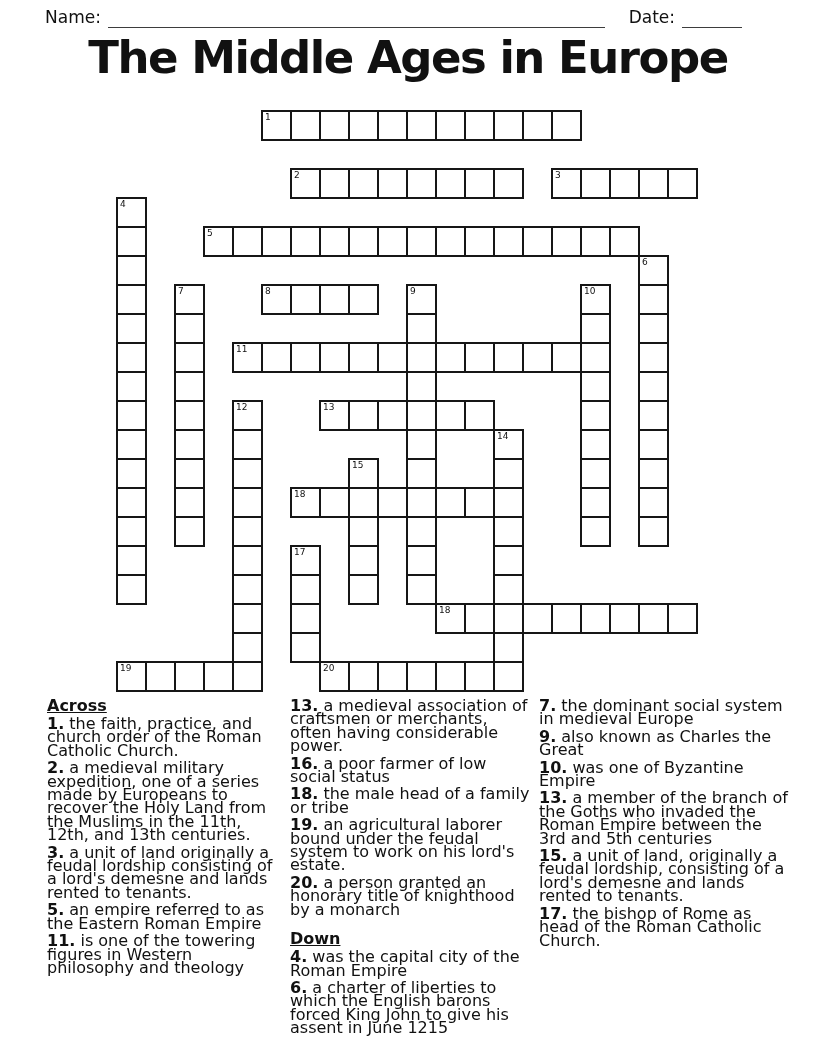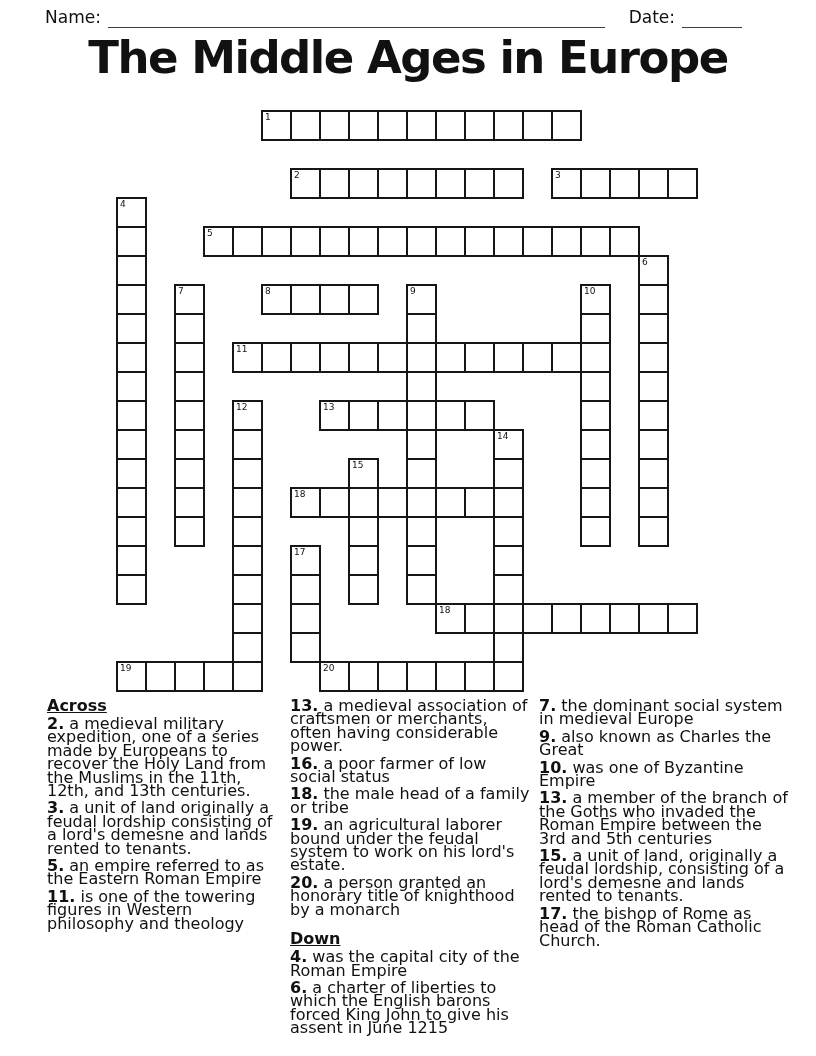--- a/index.html
+++ b/index.html
@@ -260,20 +260,21 @@
       <div class="cell" style="left: 377px; top: 661px;"></div>
       <div class="cell" style="left: 406px; top: 661px;"></div>
       <div class="cell" style="left: 435px; top: 661px;"></div>
       <div class="cell" style="left: 464px; top: 661px;"></div>
       <div class="cell" style="left: 493px; top: 661px;"></div>
     </div>
 
   <div class="clues">
     <div class="clue-col" id="clue-col-0">
         <div class="clue-header">Across</div>
+        <p class="clue"><b>1.</b> the faith, practice, and church order of the Roman Catholic Church.</p>
         <p class="clue"><b>2.</b> a medieval military expedition, one of a series made by Europeans to recover the Holy Land from the Muslims in the 11th, 12th, and 13th centuries.</p>
         <p class="clue"><b>3.</b> a unit of land originally a feudal lordship consisting of a lord's demesne and lands rented to tenants.</p>
         <p class="clue"><b>5.</b> an empire referred to as the Eastern Roman Empire</p>
         <p class="clue"><b>11.</b> is one of the towering figures in Western philosophy and theology</p>
       </div>
     <div class="clue-col" id="clue-col-1">
         <p class="clue"><b>13.</b> a medieval association of craftsmen or merchants, often having considerable power.</p>
         <p class="clue"><b>16.</b> a poor farmer of low social status</p>
         <p class="clue"><b>18.</b> the male head of a family or tribe</p>
         <p class="clue"><b>19.</b> an agricultural laborer bound under the feudal system to work on his lord's estate.</p>

